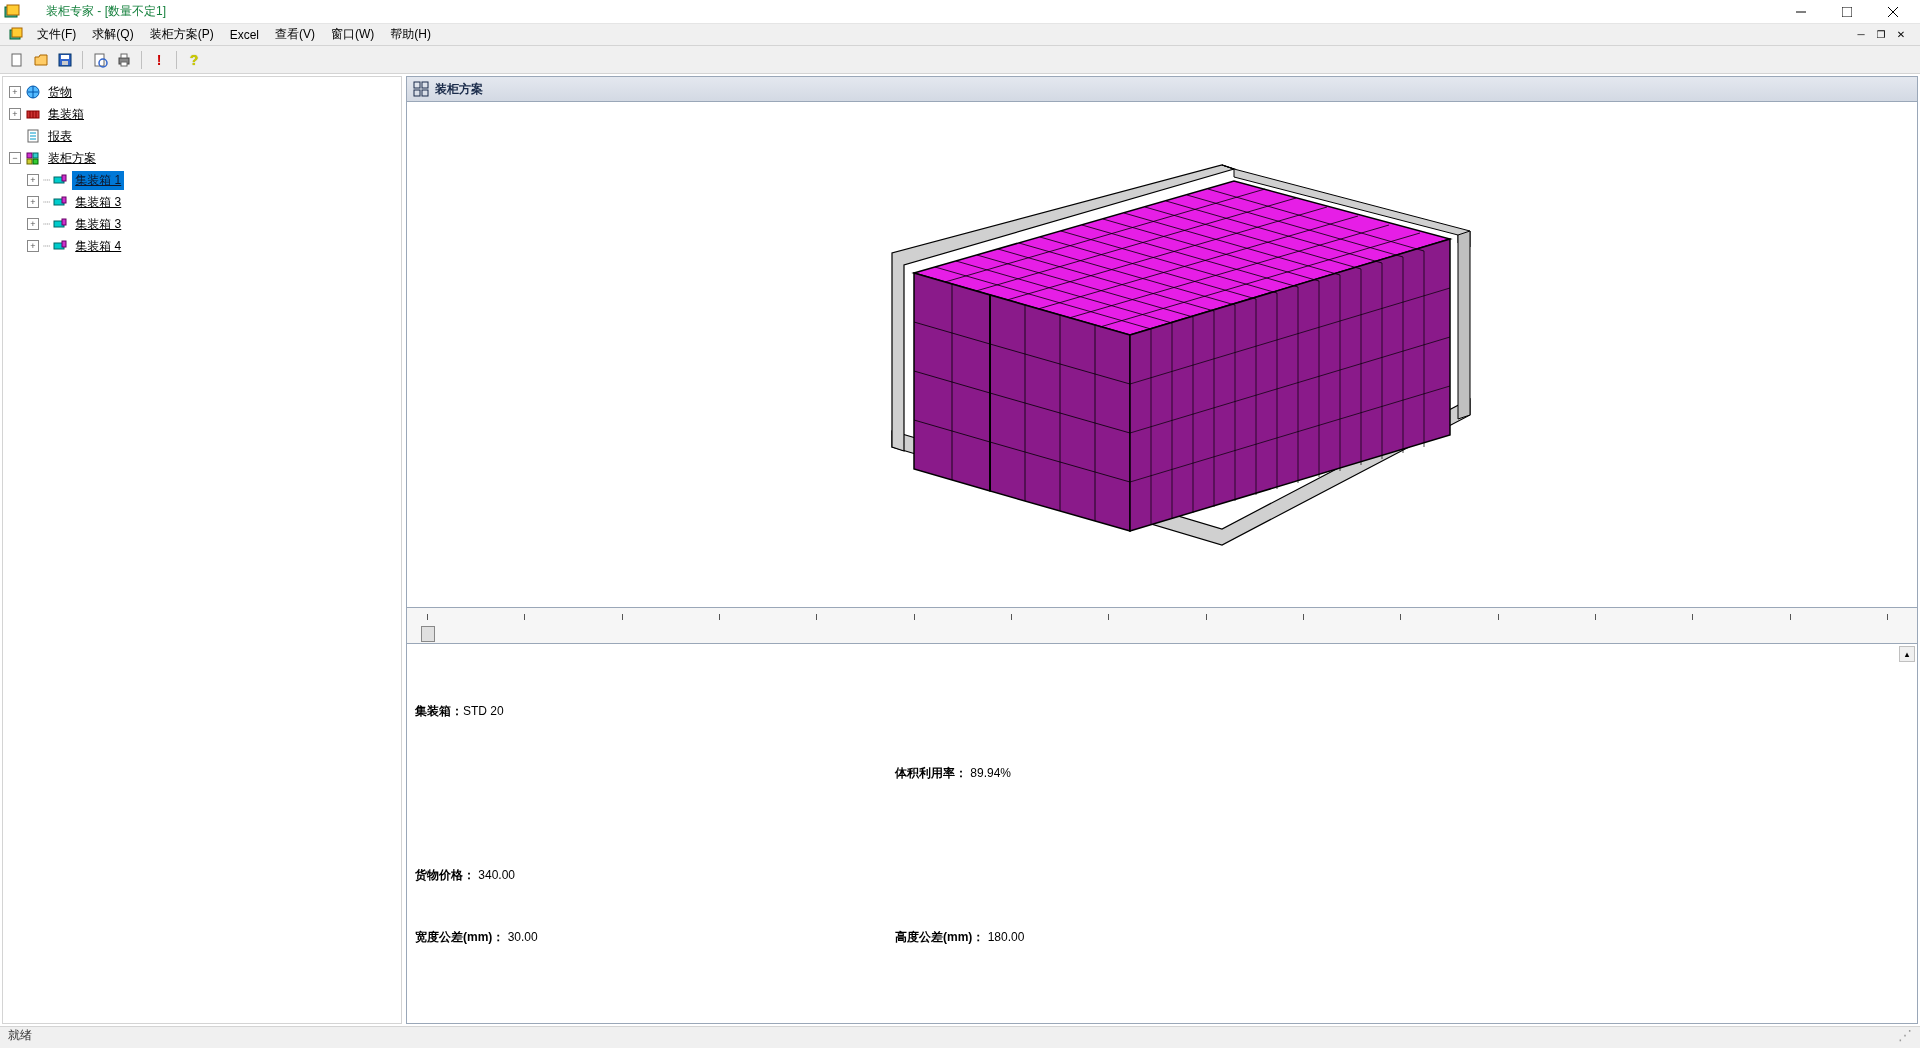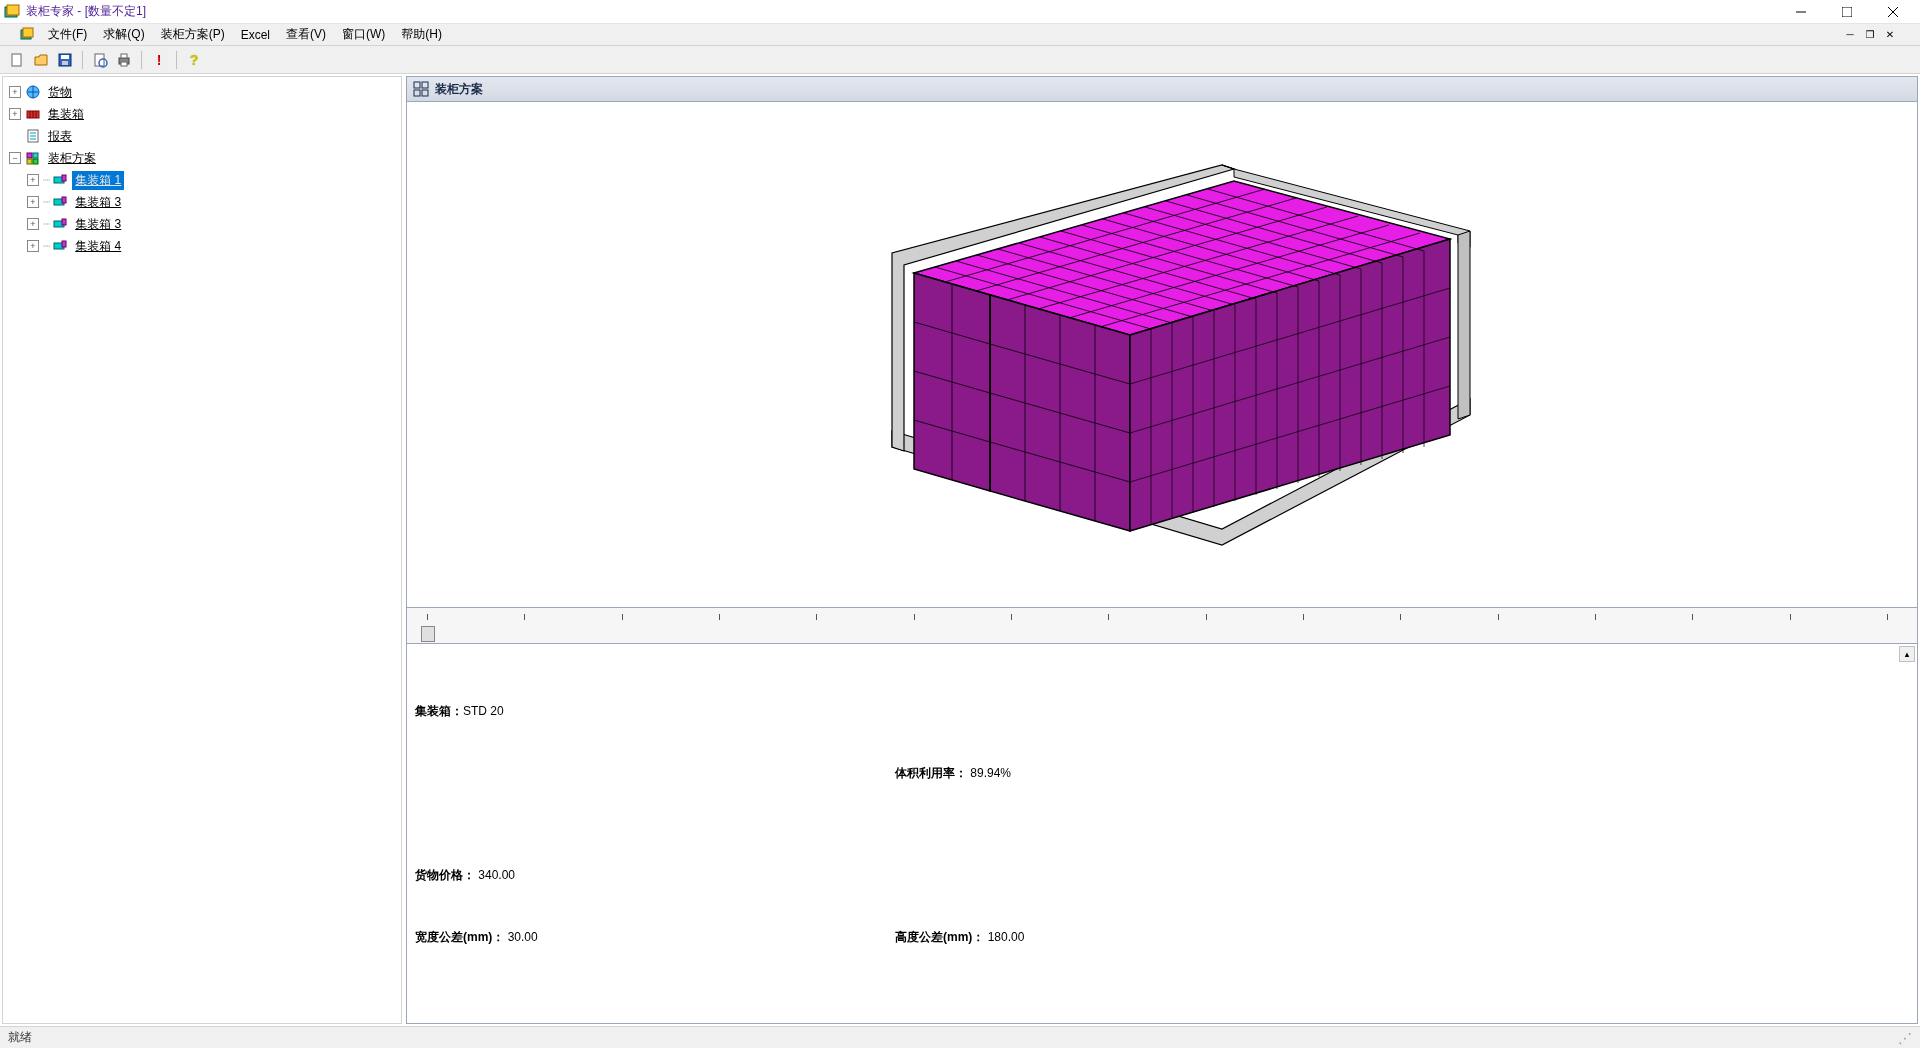--- a/index.html
+++ b/index.html
@@ -1,26 +1,26 @@
 <!DOCTYPE html>
 <html><head>
 <meta charset="utf-8">
 <style>
 * { margin: 0; padding: 0; box-sizing: border-box; font-family: "Microsoft YaHei", SimSun, Arial, sans-serif; font-size: 12px; }
 body { width: 1920px; height: 1048px; background: #fff; overflow: hidden; display: flex; flex-direction: column; }
 
 
 .titlebar { height: 24px; background: #fff; display: flex; align-items: center; padding: 0 4px; border-bottom: 1px solid #e5e5e5; }
 .titlebar .app-icon { width: 16px; height: 16px; margin-right: 6px; display: flex; align-items: center; justify-content: center; }
-.titlebar .title { color: #4c1d95; flex: 1; }
+.titlebar .title { color: #15803d; flex: 1; margin-left: 20px; }
 .titlebar .win-controls { display: flex; }
 .titlebar .win-btn { width: 46px; height: 24px; display: flex; align-items: center; justify-content: center; color: #333; }
 
 
-.menubar { height: 22px; background: #f0f0f0; display: flex; align-items: center; padding: 0 20px; border-bottom: 1px solid #d4d4d4; }
+.menubar { height: 22px; background: #f0f0f0; display: flex; align-items: center; padding: 0 9px; border-bottom: 1px solid #d4d4d4; }
 .menubar .doc-icon { width: 16px; height: 16px; margin-right: 4px; display:flex; align-items:center; justify-content:center;}
 .menubar .menu-item { padding: 2px 8px; color: #000; cursor: default; }
 .menubar .mdi-controls { margin-left: auto; display: flex; }
 .mdi-btn { width: 20px; height: 16px; display: flex; align-items: center; justify-content: center; font-size:10px; border:1px solid transparent; }
 
 
 .toolbar { height: 28px; background: #f0f0f0; display: flex; align-items: center; padding: 0 6px; border-bottom: 1px solid #d4d4d4; gap:2px;}
 .tool-btn { width: 22px; height: 22px; display: flex; align-items: center; justify-content: center; border: 1px solid transparent; border-radius:2px;}
 .tool-sep { width: 1px; height: 18px; background: #c0c0c0; margin: 0 4px; }
 
@@ -28,21 +28,21 @@
 .main { flex: 1; display: flex; min-height: 0; }
 
 
 .tree-pane { width: 400px; background: #fff; border: 1px solid #d4d4d4; margin: 2px; overflow: auto; }
 .tree { padding: 4px 2px; }
 .tree-node { display: flex; align-items: center; height: 22px; white-space: nowrap; }
 .tree-node .expander { width: 12px; height: 12px; border: 1px solid #888; display: flex; align-items: center; justify-content: center; font-size: 9px; line-height:1; margin-right: 4px; cursor:pointer; color:#555;}
 .tree-node .spacer-exp { width:12px; margin-right:4px;}
 .tree-node .icon { width: 16px; height: 16px; margin-right: 4px; display:flex;align-items:center;justify-content:center;}
 .tree-node .label { padding: 1px 3px; text-decoration: underline; }
-.tree-node .label.selected { background: #0078d7; color: #e5e5e5; }
+.tree-node .label.selected { background: #0078d7; color: #0f172a; }
 .indent-1 { padding-left: 4px; }
 .indent-2 { padding-left: 22px; }
 .tree-conn { color:#aaa; margin-right:2px;}
 
 
 .content-pane { flex: 1; display: flex; flex-direction: column; margin: 2px; min-width: 0; }
 .panel-header { height: 26px; background: linear-gradient(#e4e8ef,#d3d9e3); border: 1px solid #9aa7b8; display: flex; align-items: center; padding: 0 6px; color: #1a2b4a; font-weight: bold; }
 .panel-header .hdr-icon{ margin-right:6px; display:flex;}
 .viewport { flex: 1; border: 1px solid #9aa7b8; border-top: none; background: #fff; position: relative; overflow: hidden; min-height:0;}
 .ruler-area{ height:36px; border:1px solid #9aa7b8; border-top:none; background:#f6f6f6; position:relative;}
@@ -51,21 +51,21 @@
 
 
 .info-pane { height: 380px; border: 1px solid #9aa7b8; border-top:none; background: #fff; position:relative; overflow:auto;}
 .info-pane .scroll-up{ position:absolute; right:2px; top:2px; width:16px;height:16px; background:#f0f0f0;border:1px solid #c0c0c0; display:flex;align-items:center;justify-content:center; font-size:9px;}
 .info-content { padding: 16px 8px 8px 8px; font-family: SimSun, "MS Song", monospace; font-size: 13px; line-height: 22px; }
 .info-row { display: flex; }
 .info-cell { white-space: pre; margin-top: 40px; }
 .c1{ width: 480px;} .c2{ width:480px;} .c3{flex:1;}
 
 
-.statusbar { height: 22px; background: #f0f0f0; border-top: 1px solid #d4d4d4; display: flex; align-items: center; padding: 8px 8px; color:#333;}
+.statusbar { height: 22px; background: #f0f0f0; border-top: 1px solid #d4d4d4; display: flex; align-items: flex-start; padding: 0 8px; color:#333;}
 .statusbar .grip{ margin-left:auto; color:#999; font-size:14px;}
 
 
 svg { display: block; }
 
 
 .scene{ position:absolute; left:50%; top:50%; transform:translate(-50%,-52%);}
 </style>
 </head>
 <body>

